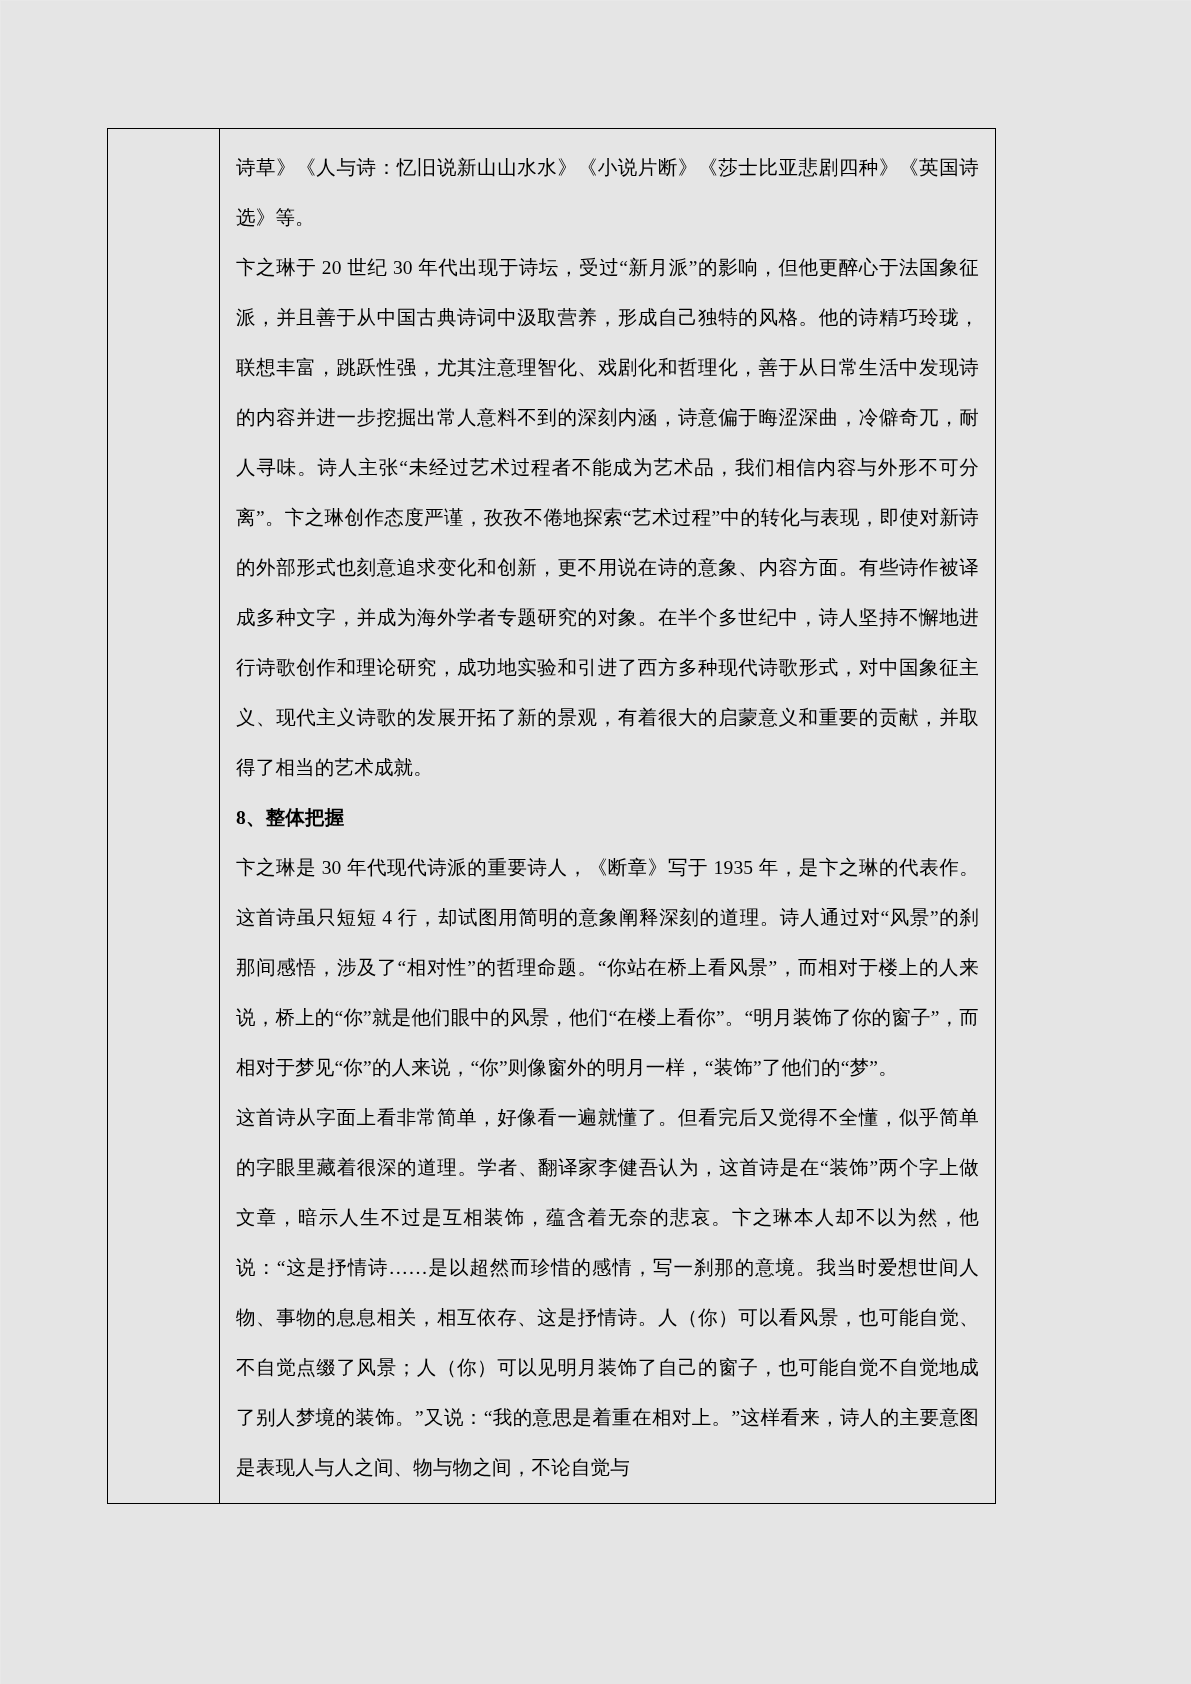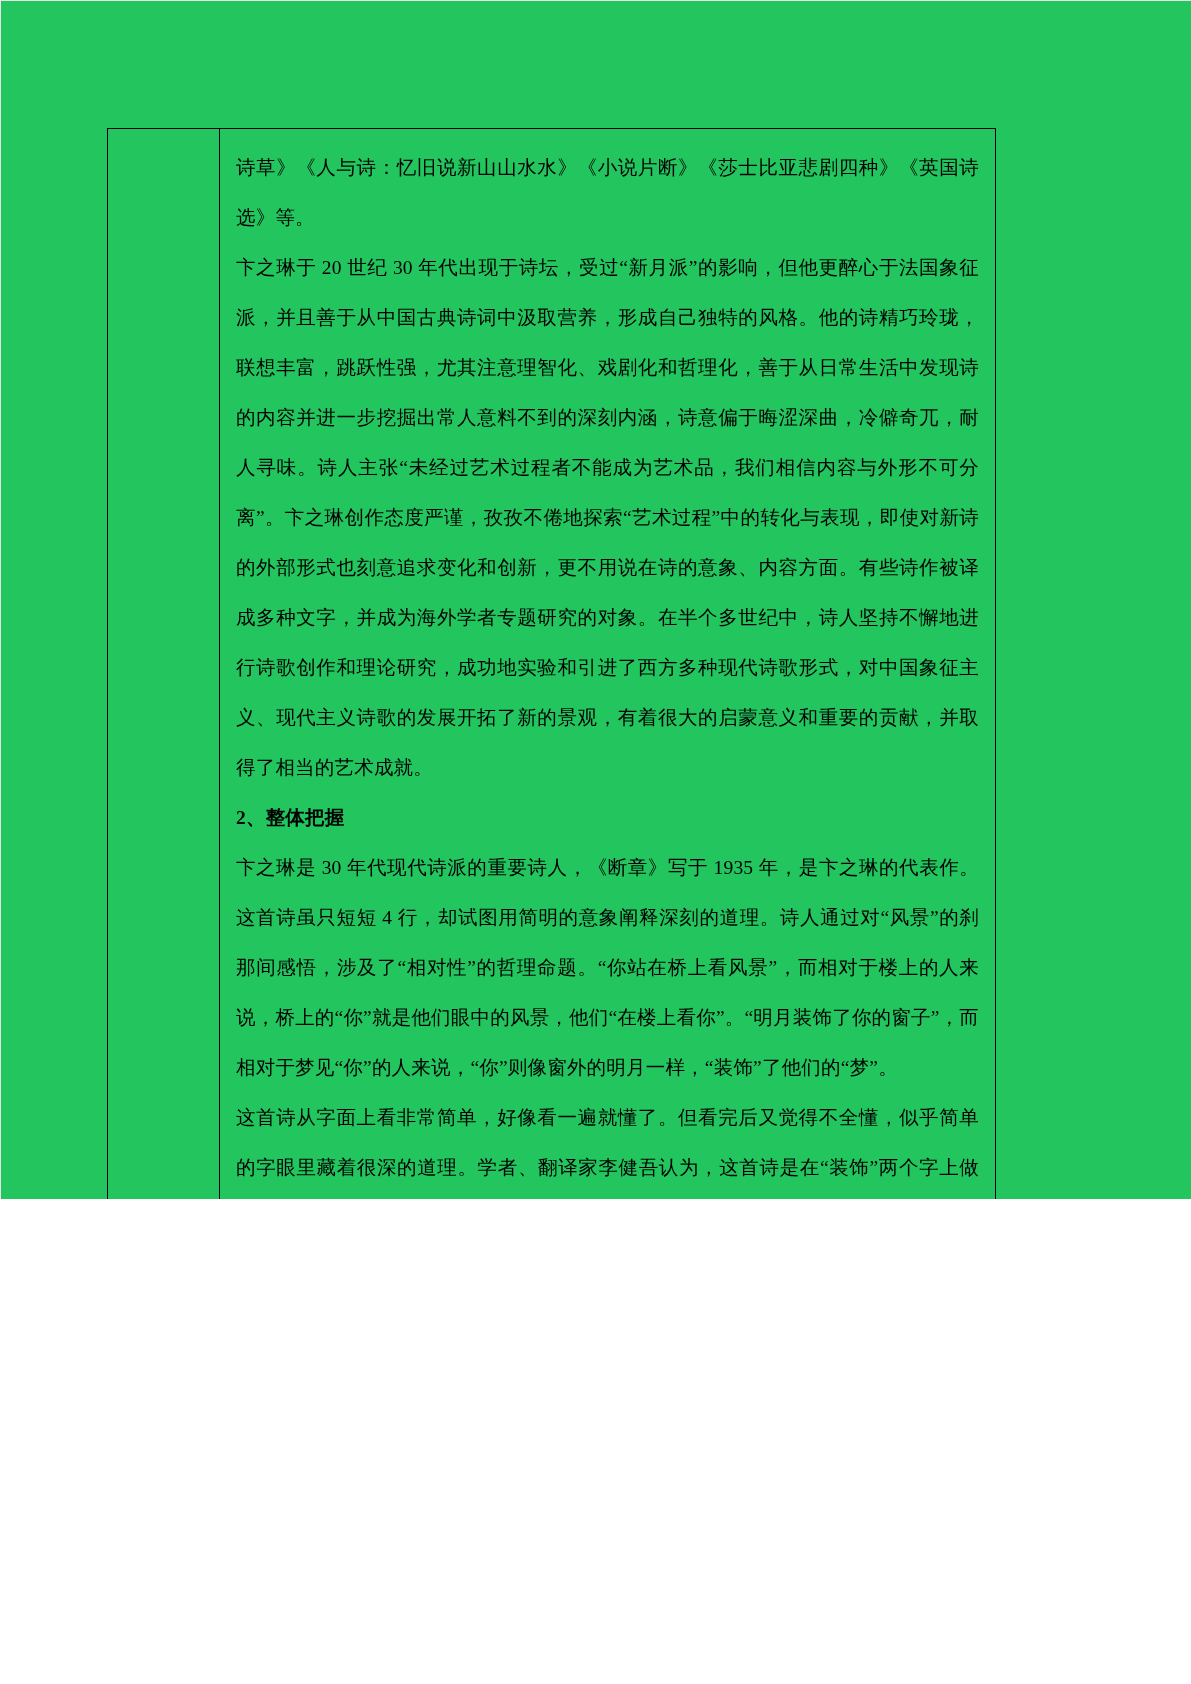--- a/index.html
+++ b/index.html
@@ -8,22 +8,22 @@
     padding: 0;
     background: #ffffff;
   }
   body {
     font-family: "Liberation Serif", "DejaVu Serif", serif;
     color: #000000;
   }
   .page {
     position: relative;
     width: 1191px;
-    height: 1199px;
-    background: #22c55e;
+    height: 1684px;
+    background: #e5e5e5;
     overflow: hidden;
     box-sizing: border-box;
   }
   
   .doc-table {
     position: absolute;
     left: 107px;
     top: 128px;
     width: 854px;
     border-collapse: collapse;
@@ -70,21 +70,21 @@
   <table class="doc-table">
     <tbody>
         <tr>
       <td class="label-cell"></td>
       <td class="content-cell">
 
         <p class="para">诗草》《人与诗：忆旧说新山山水水》《小说片断》《莎士比亚悲剧四种》《英国诗选》等。</p>
 
         <p class="para">卞之琳于 20 世纪 30 年代出现于诗坛，受过“新月派”的影响，但他更醉心于法国象征派，并且善于从中国古典诗词中汲取营养，形成自己独特的风格。他的诗精巧玲珑，联想丰富，跳跃性强，尤其注意理智化、戏剧化和哲理化，善于从日常生活中发现诗的内容并进一步挖掘出常人意料不到的深刻内涵，诗意偏于晦涩深曲，冷僻奇兀，耐人寻味。诗人主张“未经过艺术过程者不能成为艺术品，我们相信内容与外形不可分离”。卞之琳创作态度严谨，孜孜不倦地探索“艺术过程”中的转化与表现，即使对新诗的外部形式也刻意追求变化和创新，更不用说在诗的意象、内容方面。有些诗作被译成多种文字，并成为海外学者专题研究的对象。在半个多世纪中，诗人坚持不懈地进行诗歌创作和理论研究，成功地实验和引进了西方多种现代诗歌形式，对中国象征主义、现代主义诗歌的发展开拓了新的景观，有着很大的启蒙意义和重要的贡献，并取得了相当的艺术成就。</p>
 
-        <p class="para heading">2、整体把握</p>
+        <p class="para heading">8、整体把握</p>
 
         <p class="para">卞之琳是 30 年代现代诗派的重要诗人，《断章》写于 1935 年，是卞之琳的代表作。这首诗虽只短短 4 行，却试图用简明的意象阐释深刻的道理。诗人通过对“风景”的刹那间感悟，涉及了“相对性”的哲理命题。“你站在桥上看风景”，而相对于楼上的人来说，桥上的“你”就是他们眼中的风景，他们“在楼上看你”。“明月装饰了你的窗子”，而相对于梦见“你”的人来说，“你”则像窗外的明月一样，“装饰”了他们的“梦”。</p>
 
         <p class="para">这首诗从字面上看非常简单，好像看一遍就懂了。但看完后又觉得不全懂，似乎简单的字眼里藏着很深的道理。学者、翻译家李健吾认为，这首诗是在“装饰”两个字上做文章，暗示人生不过是互相装饰，蕴含着无奈的悲哀。卞之琳本人却不以为然，他说：“这是抒情诗……是以超然而珍惜的感情，写一刹那的意境。我当时爱想世间人物、事物的息息相关，相互依存、这是抒情诗。人（你）可以看风景，也可能自觉、不自觉点缀了风景；人（你）可以见明月装饰了自己的窗子，也可能自觉不自觉地成了别人梦境的装饰。”又说：“我的意思是着重在相对上。”这样看来，诗人的主要意图是表现人与人之间、物与物之间，不论自觉与</p>
 
       </td>
     </tr>
   </tbody>
     </table>
 

